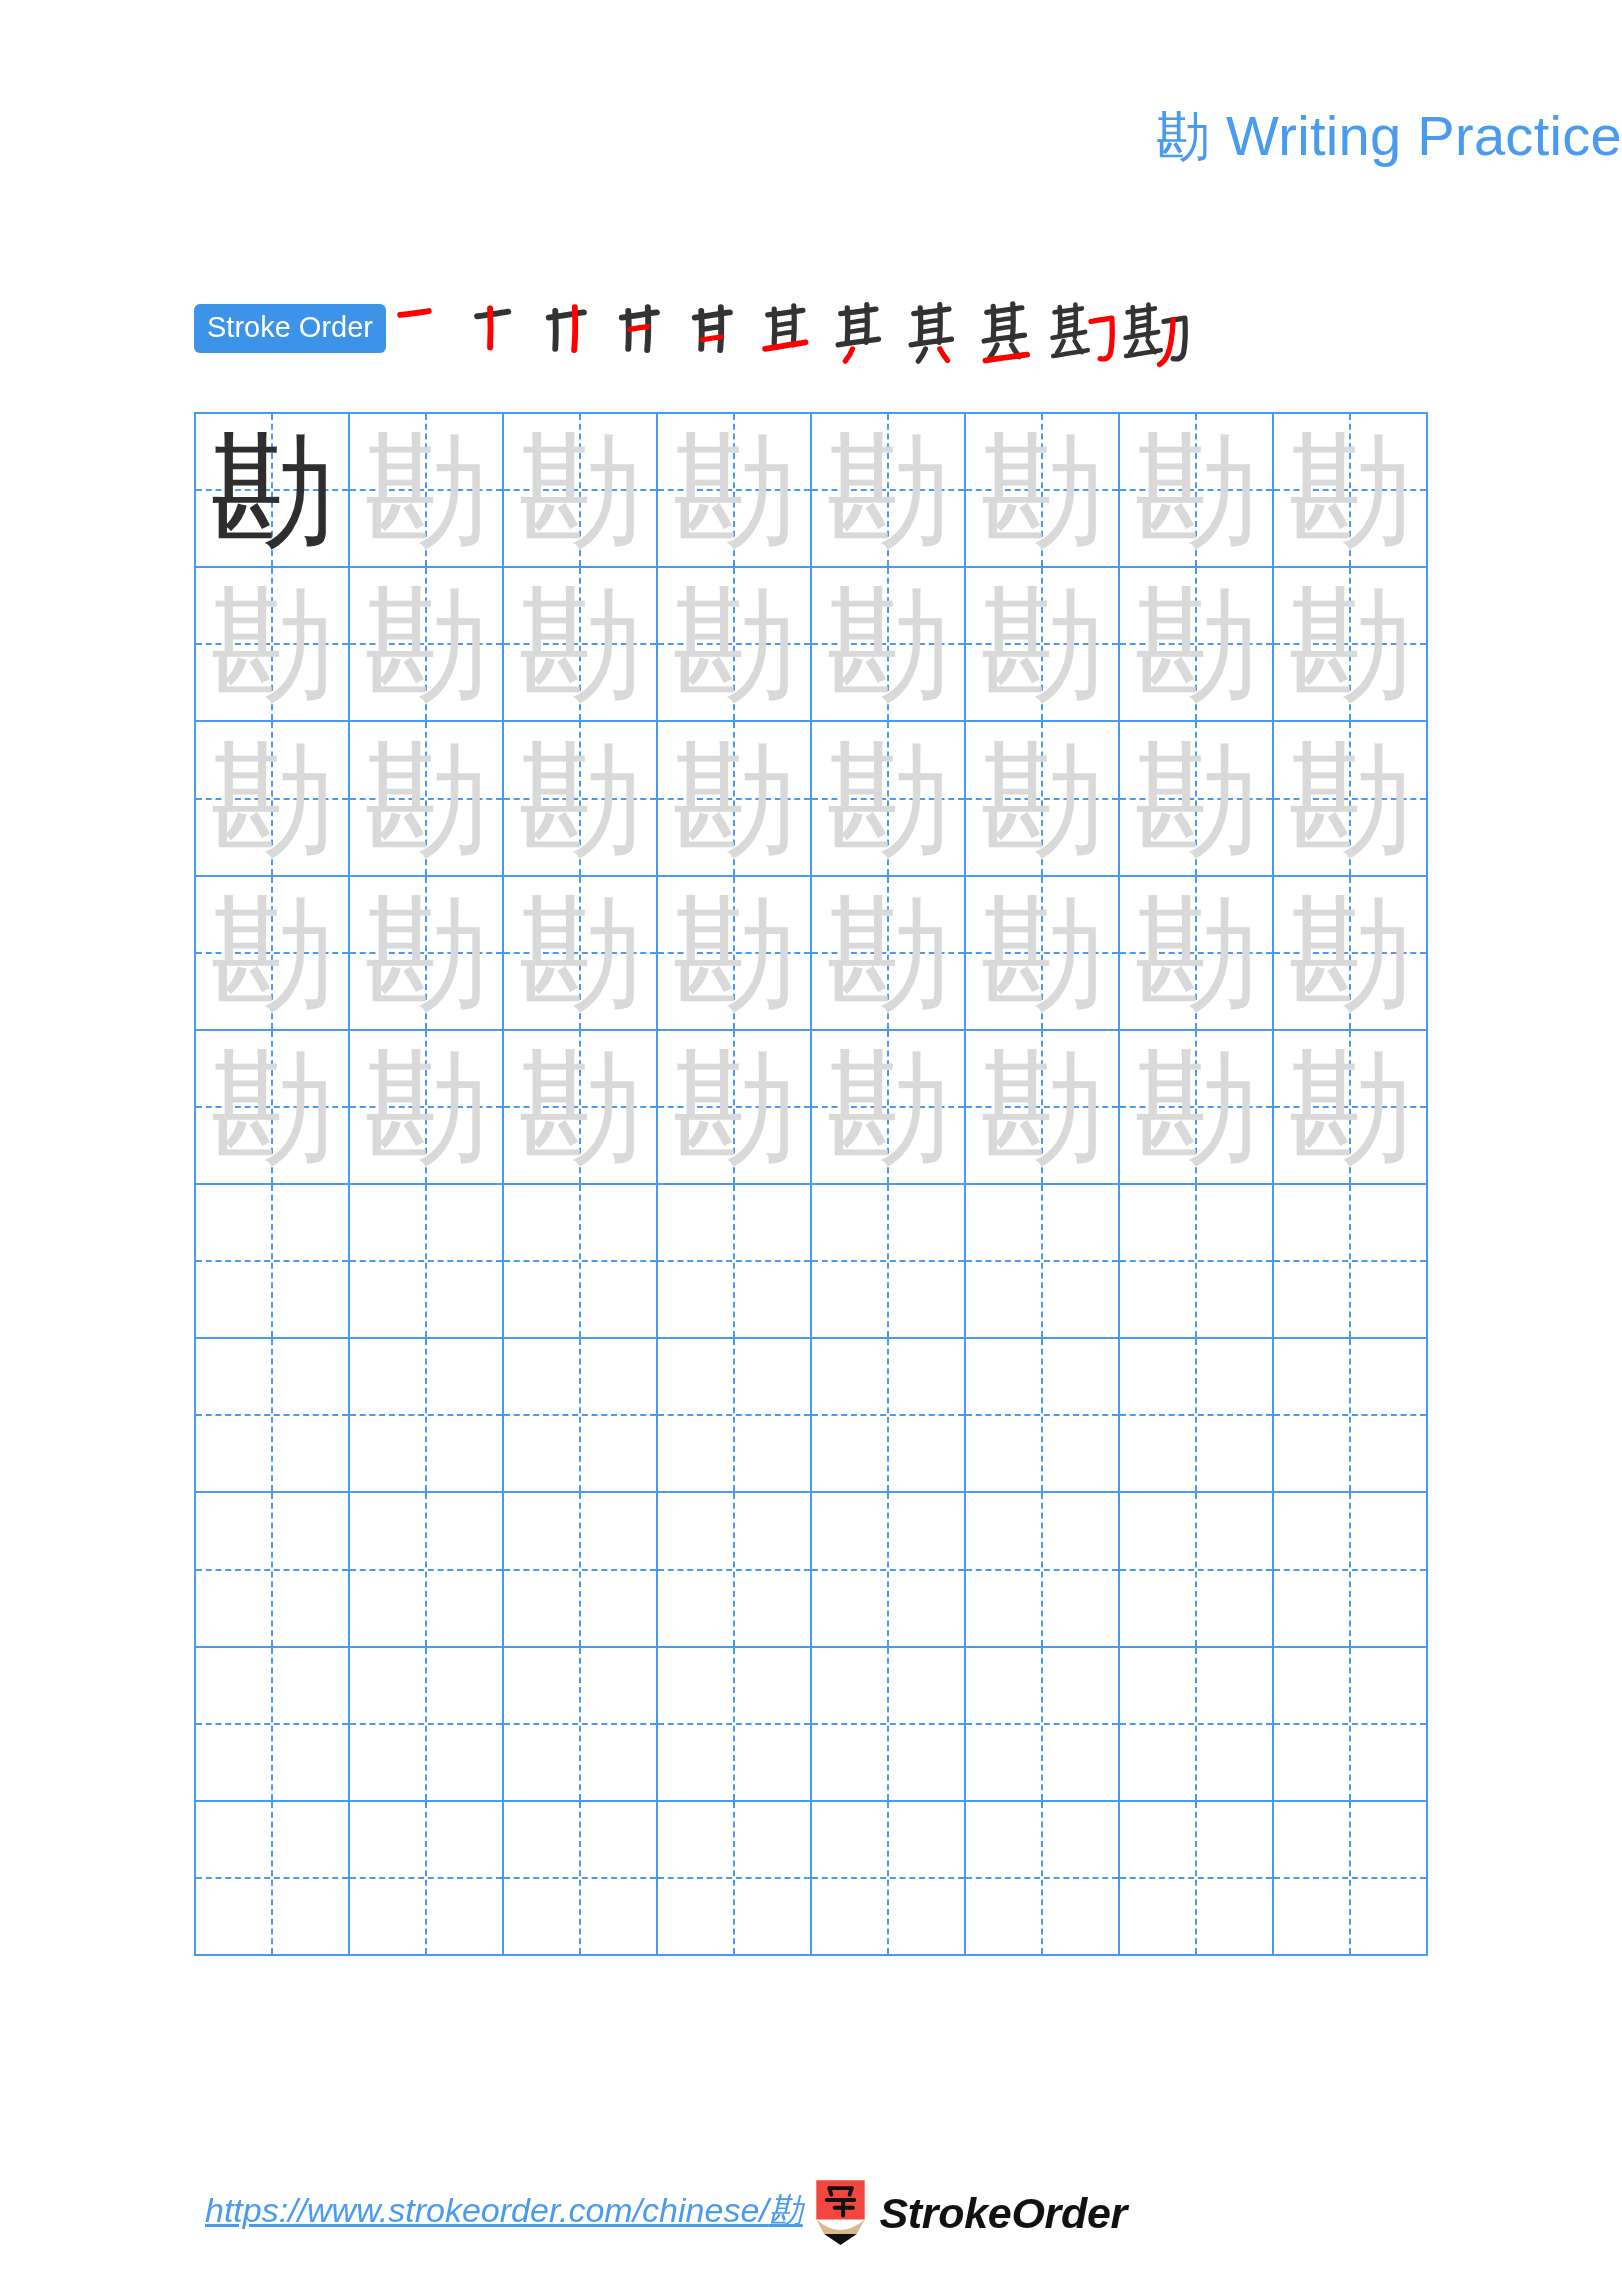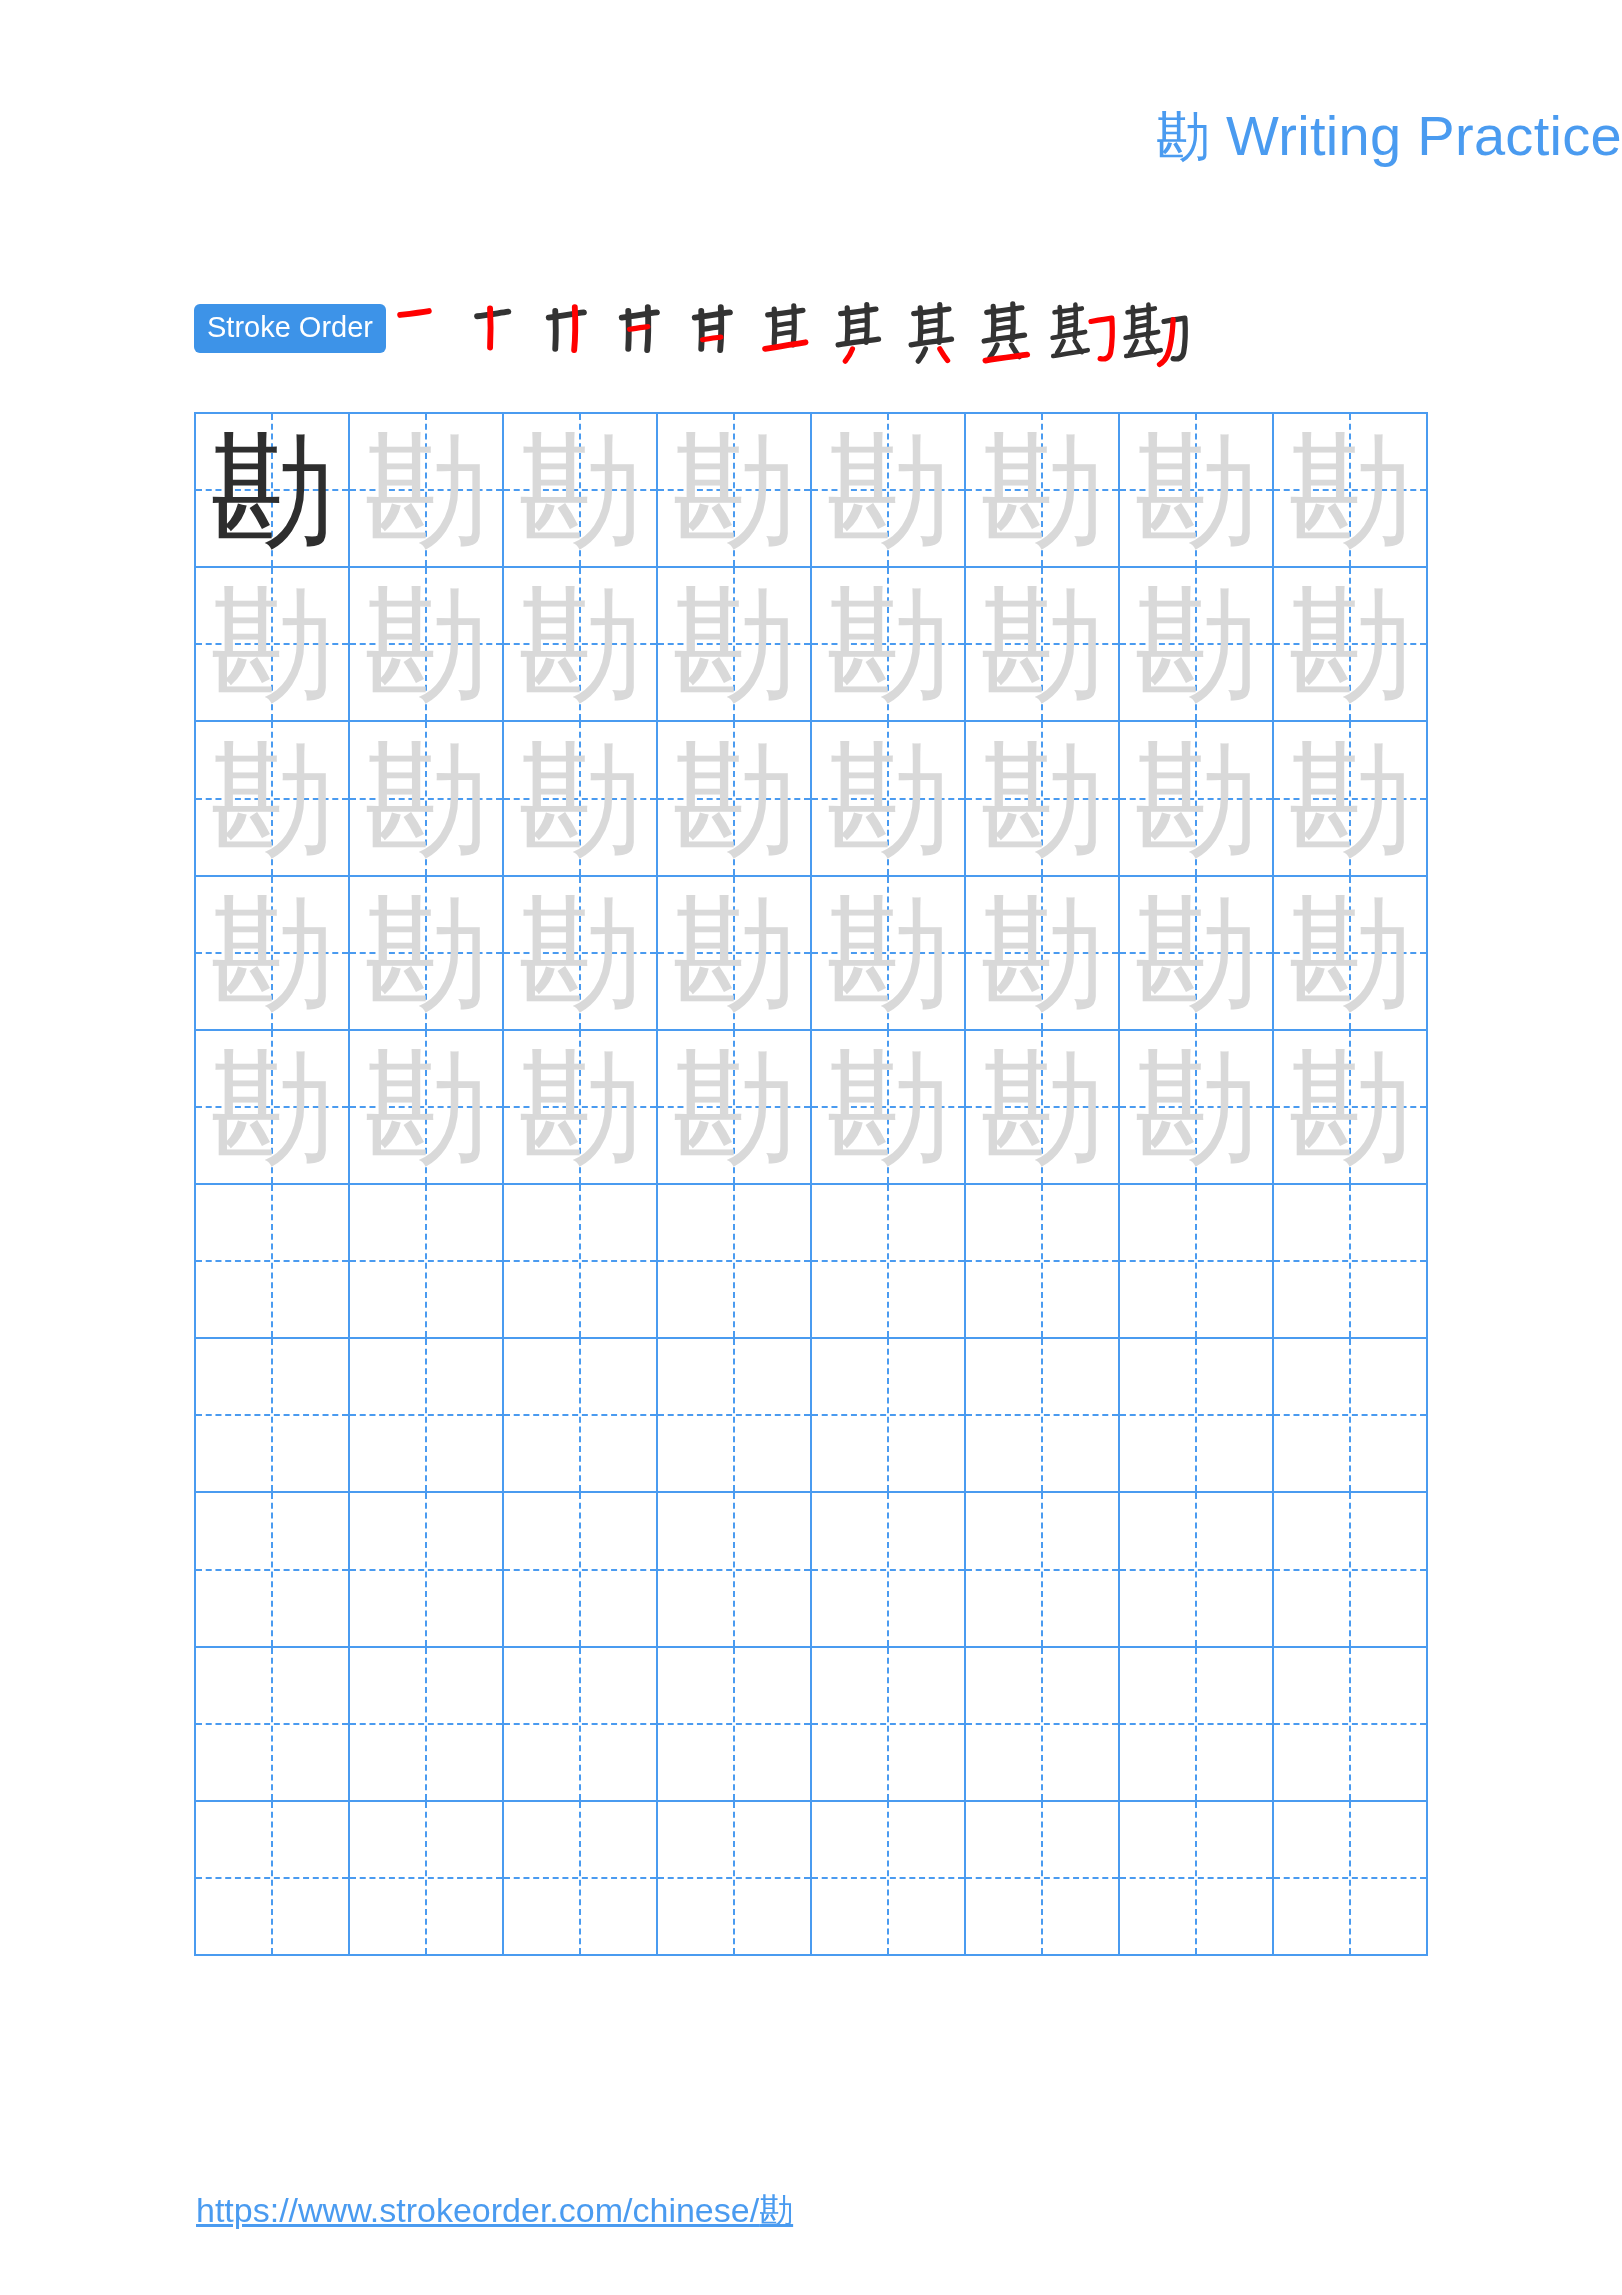--- a/index.html
+++ b/index.html
@@ -134,24 +134,25 @@
     z-index: 2;
     user-select: none;
   }
   .cell-char.model { color: #2e2e2e; }
   .cell-char.trace { color: #d9d9d9; }
   .cell-char.blank { color: transparent; }
 
   
   .footer {
     position: absolute;
-    left: 0;
+    left: 9px;
     top: 2179px;
     width: 1312px;
     height: 85px;
+    font-style: italic;
   }
   .footer-url {
     position: absolute;
     left: 196px;
     top: 9.2px;
     font-size: 34px;
     color: #4a9bf0;
     white-space: nowrap;
   }
   .footer-url .han {
@@ -577,14 +578,32 @@
         <div class="cell-char blank"></div>
       </div>
     </div>
   </div>
 
 <div class="footer">
   <a class="footer-url" href="#">
     <span>https://www.strokeorder.com/chinese/</span><span class="han">勘</span>
   </a>
 
+  <div class="brand">
+    <div class="brand-logo">
+      <svg viewBox="0 0 78 104" xmlns="http://www.w3.org/2000/svg" width="51" height="68">
+        <path d="M2 2 L76 2 L76 62 L2 62 Z" fill="#f4453f"></path>
+        <path d="M2 62 C16 74 30 78 39 78 C48 78 62 74 76 62 L76 62 L64 84 L14 84 Z" fill="#dcb98c"></path>
+        <path d="M14 84 L64 84 L39 101 Z" fill="#111111"></path>
+        <g fill="none" stroke="#111111" stroke-width="6" stroke-linecap="round">
+          <path d="M22 14 L56 14"></path>
+          <path d="M22 14 L25 24"></path>
+          <path d="M56 14 L53 24"></path>
+          <path d="M18 32 L60 32"></path>
+          <path d="M30 44 L58 44"></path>
+          <path d="M43 32 L43 56"></path>
+        </g>
+      </svg>
+    </div>
+    <div class="brand-name">StrokeOrder</div>
+  </div>
 </div>
 
 
 </body></html>

